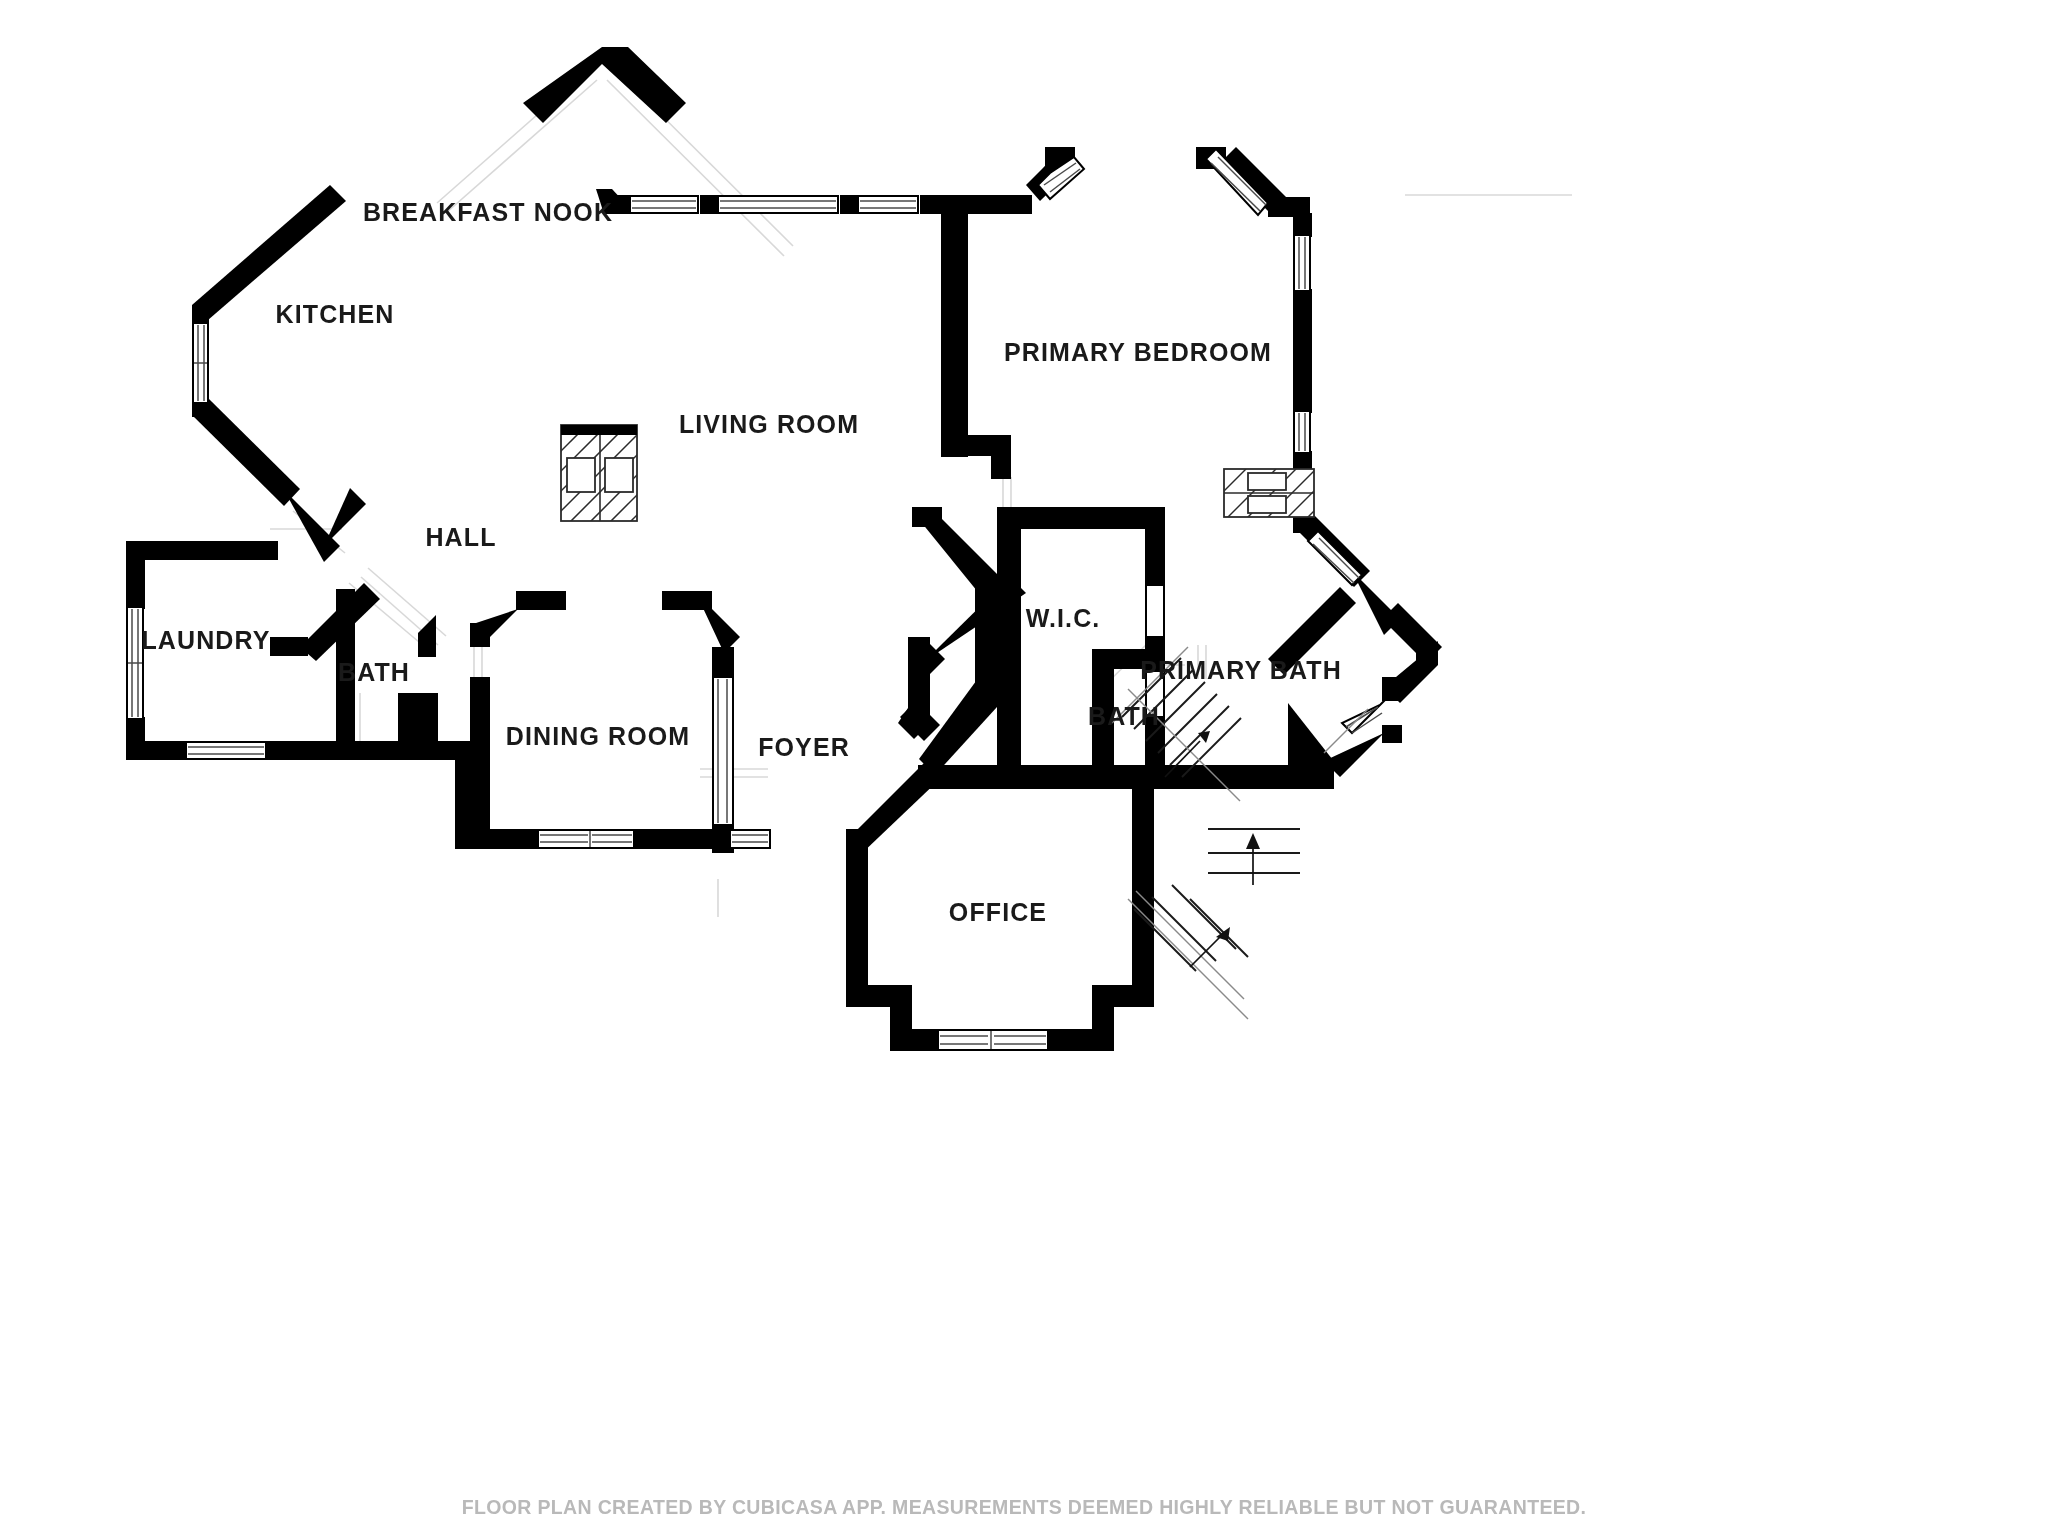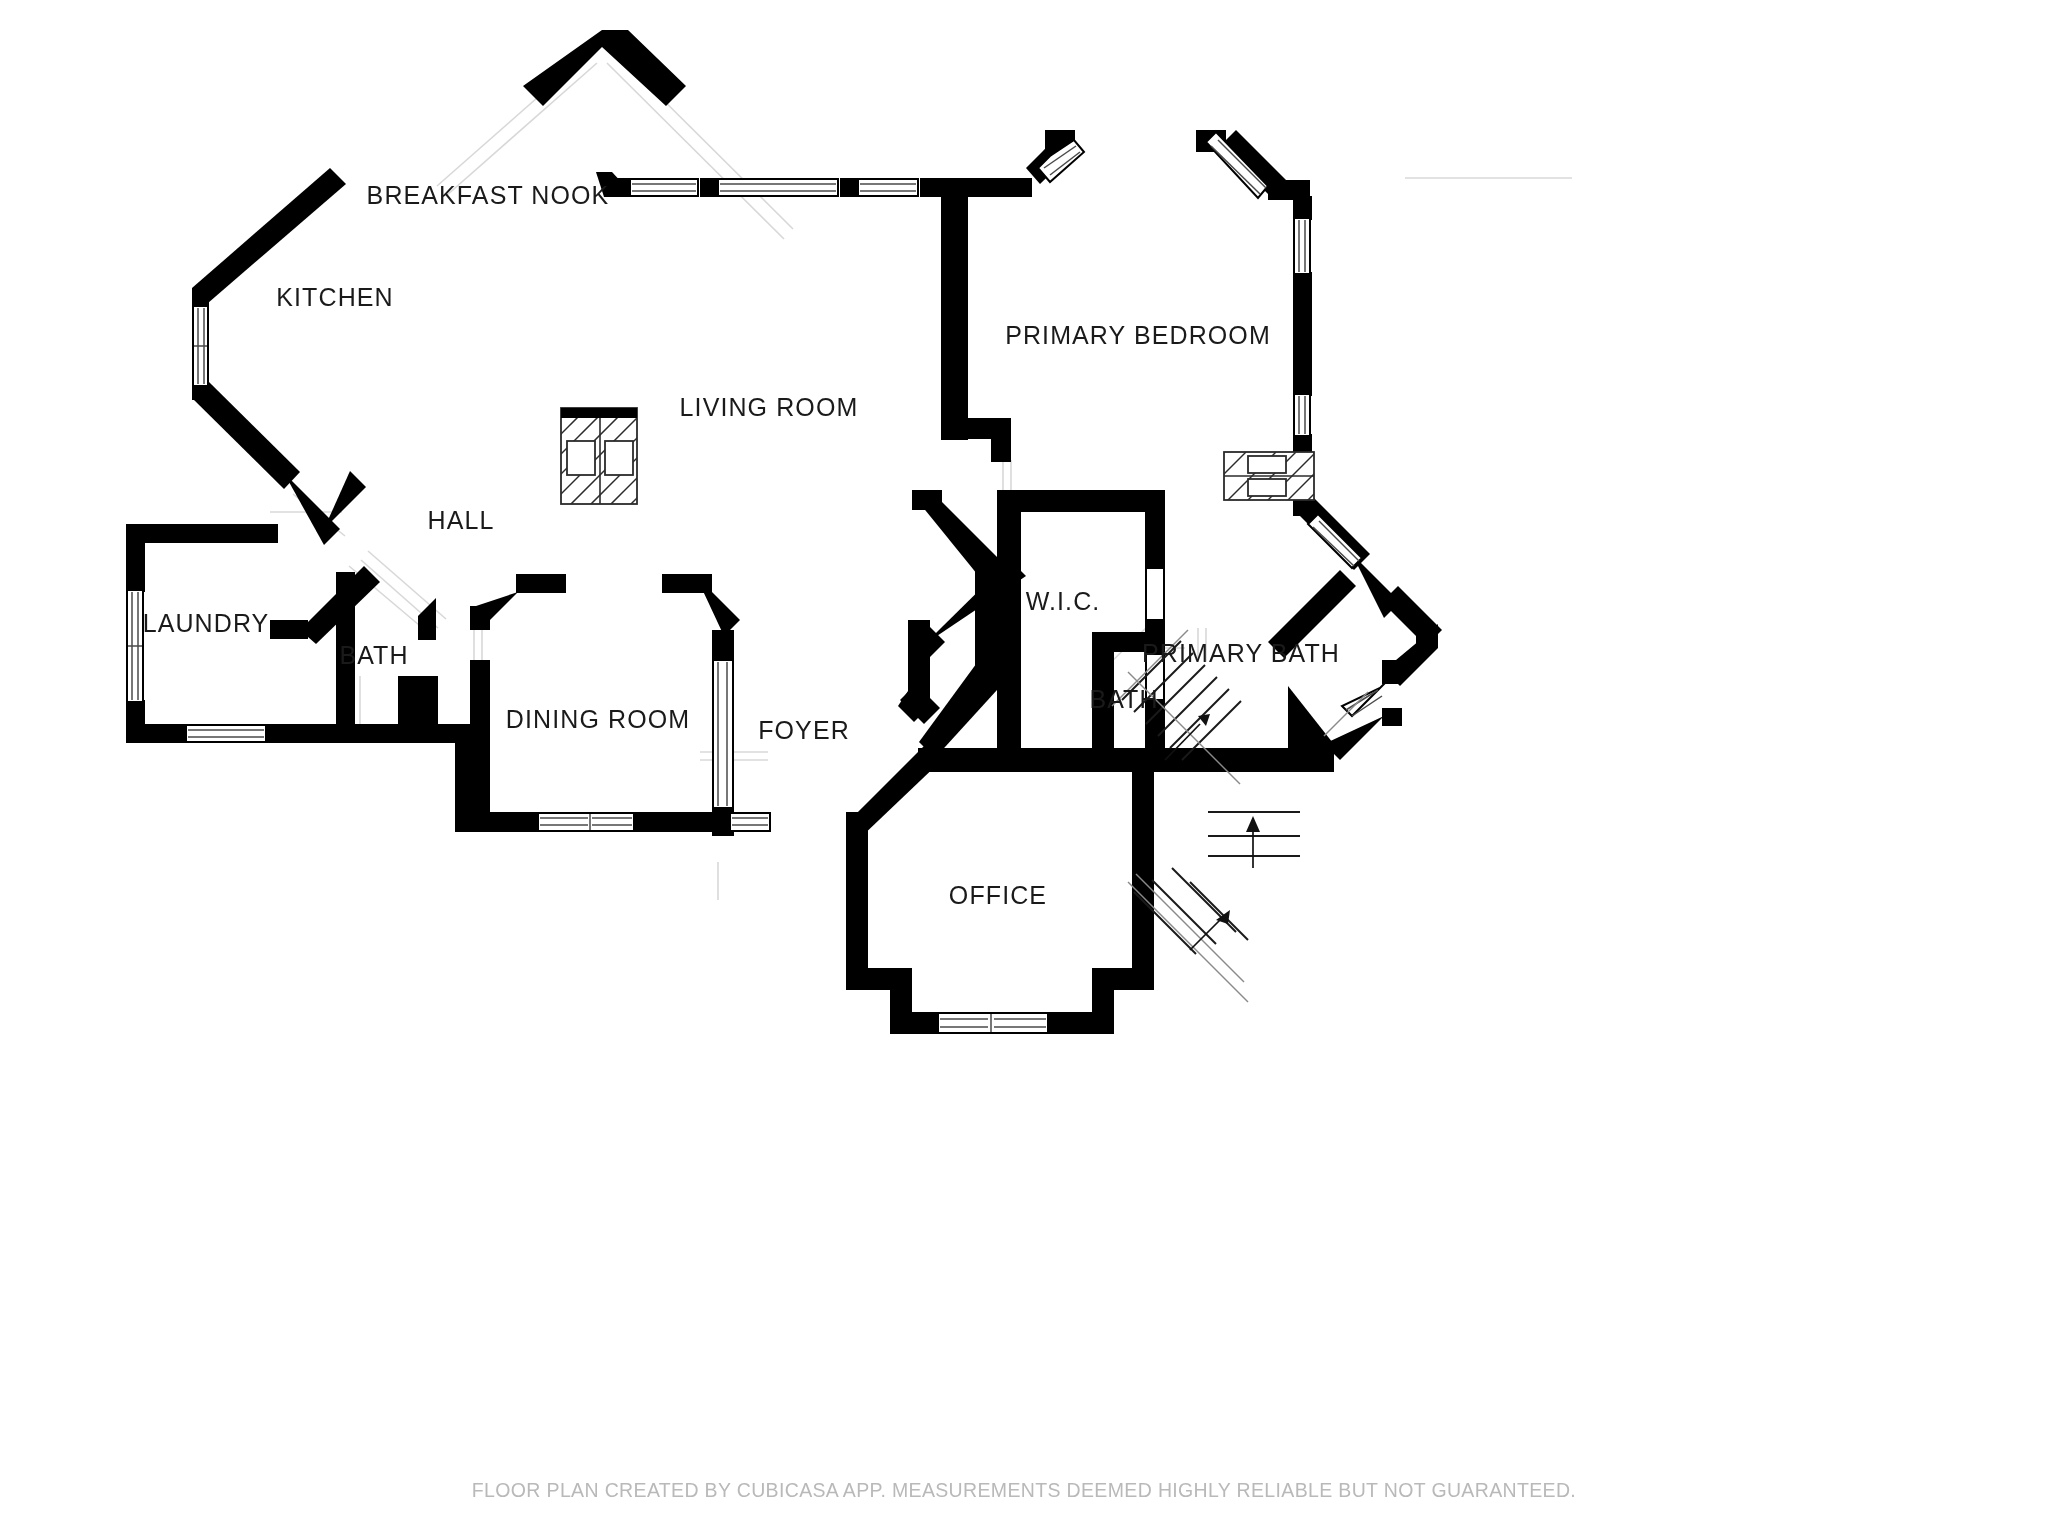--- a/index.html
+++ b/index.html
@@ -10,23 +10,24 @@
   }
   body {
     width: 2048px;
     height: 1536px;
     overflow: hidden;
     font-family: "Liberation Sans", sans-serif;
     position: relative;
   }
   #plan-root {
     position: absolute;
-    left: 0; top: 0;
+    left: 0; top: 17px;
     width: 2048px;
     height: 1084px;
+    font-weight: bold;
   }
   svg.floorplan {
     display: block;
     width: 2048px;
     height: 1536px;
     background: #ffffff;
   }
   .room-label {
     font-family: "Liberation Sans", sans-serif;
     font-size: 25px;

